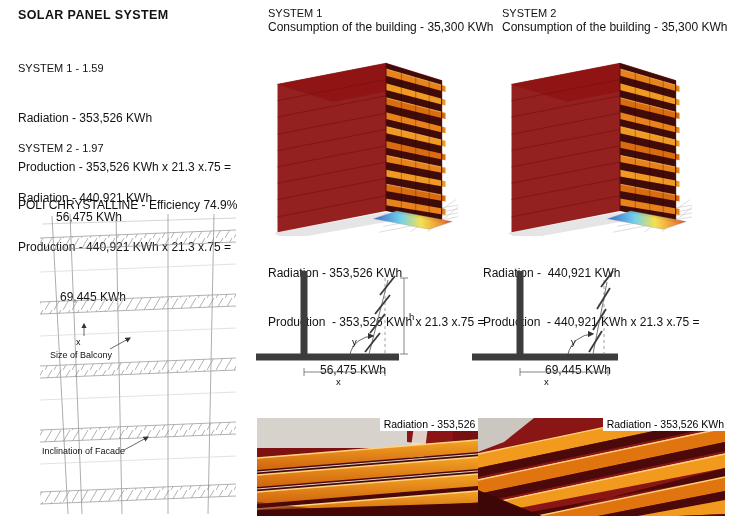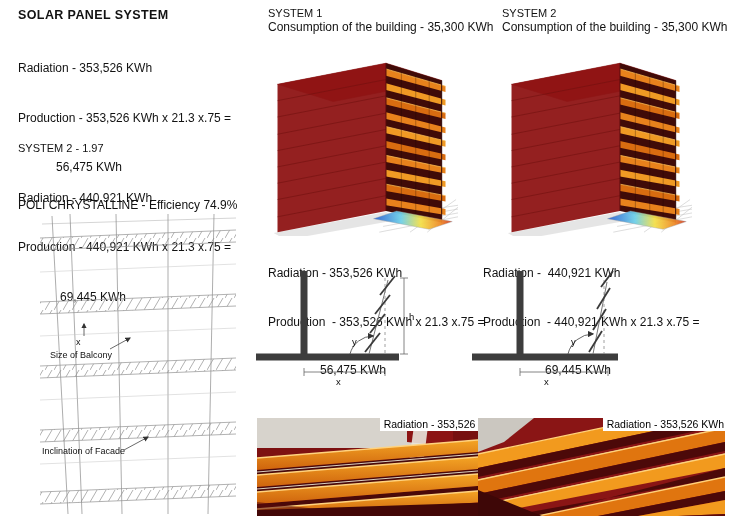--- a/index.html
+++ b/index.html
@@ -88,20 +88,21 @@
         <line x1="125" y1="20" x2="125" y2="174" stroke="#560b0b" stroke-width="1"></line>
         <polygon points="8,197 125,175 138,183 21,204" fill="rgba(0,0,0,0.10)"></polygon>
         <polygon points="112,182 170,193 194,185 136,174" fill="url(#radgrad)" opacity="0.95" stroke="#999" stroke-width="0.4"></polygon>
       </g>
     </defs>
   </svg>
 
   <div class="abs title" style="left:18px;top:8px">SOLAR PANEL SYSTEM</div>
 
   <div class="stack" style="left:18px;top:26px">
+    <div class="h">SYSTEM 1 - 1.59</div>
     <div class="b">Radiation - 353,526 KWh</div>
     <div class="b">Production - 353,526 KWh x 21.3 x.75 =</div>
     <div class="b" style="margin-left:38px">56,475 KWh</div>
   </div>
 
   <div class="stack" style="left:18px;top:106px">
     <div class="h">SYSTEM 2 - 1.97</div>
     <div class="b">Radiation - 440,921 KWh</div>
     <div class="b">Production - 440,921 KWh x 21.3 x.75 =</div>
     <div class="b" style="margin-left:42px">69,445 KWh</div>

